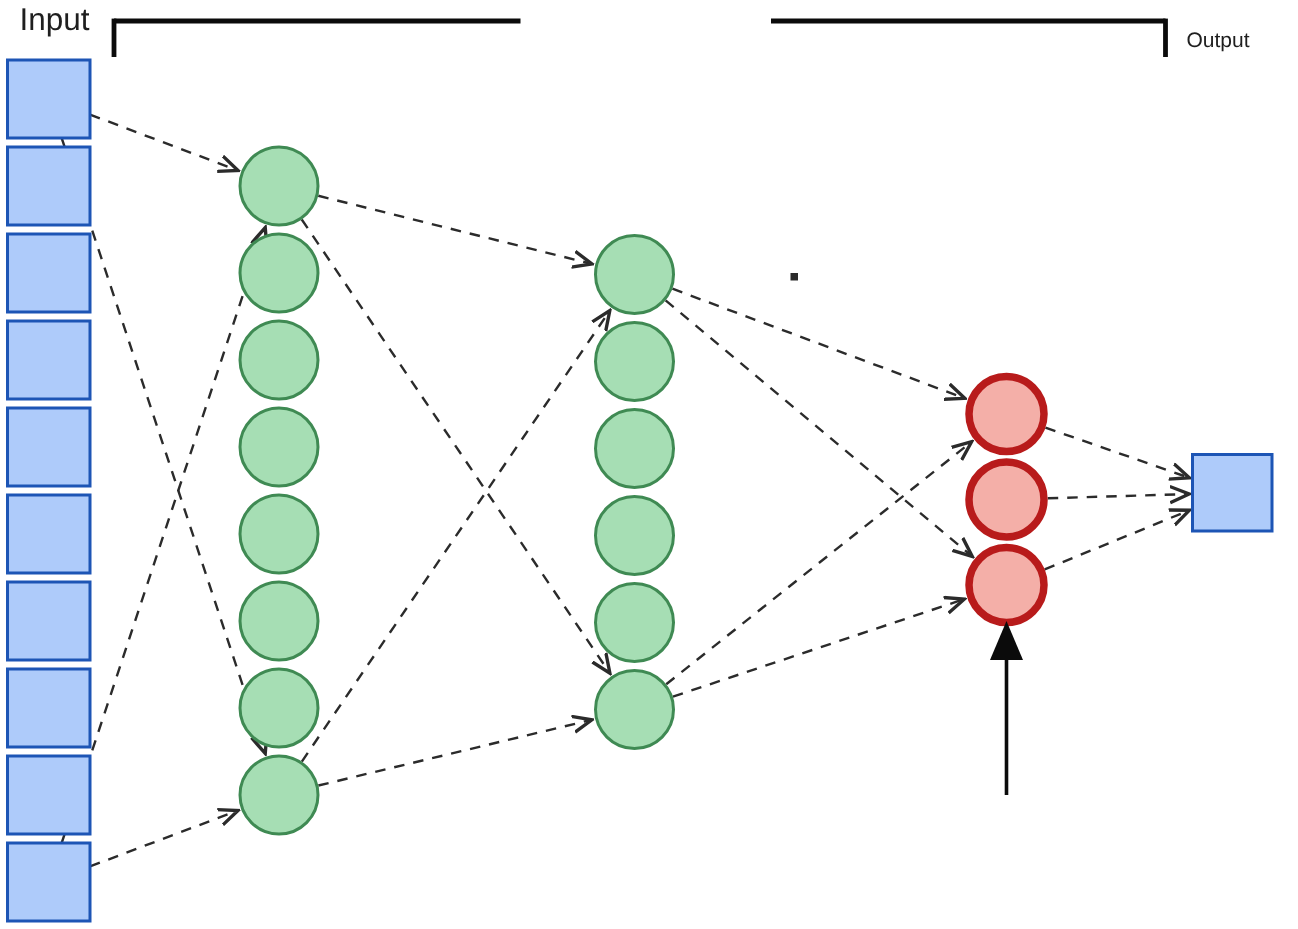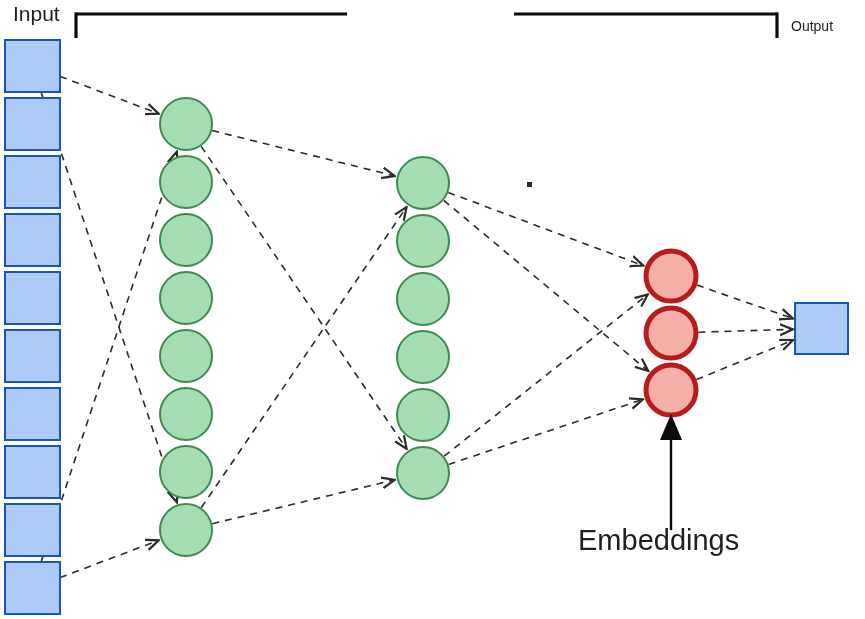--- a/index.html
+++ b/index.html
@@ -125,15 +125,14 @@
     <g id="stray-group">
         <rect x="527" y="182" width="5" height="5" fill="#2b2b2b"></rect>
       </g>
   </svg>
 
   <div class="label-text" id="label-input">Input</div>
 
 
   <div class="label-text" id="label-output">Output</div>
 
-  <div class="label-text" id="label-embeddings">Embeddings</div>
 
 </div>
 
 </body></html>

